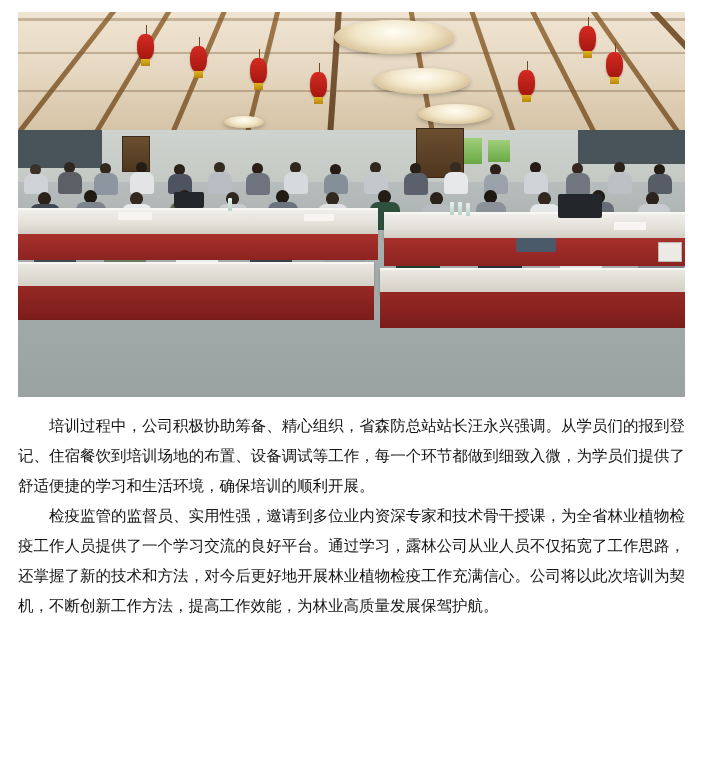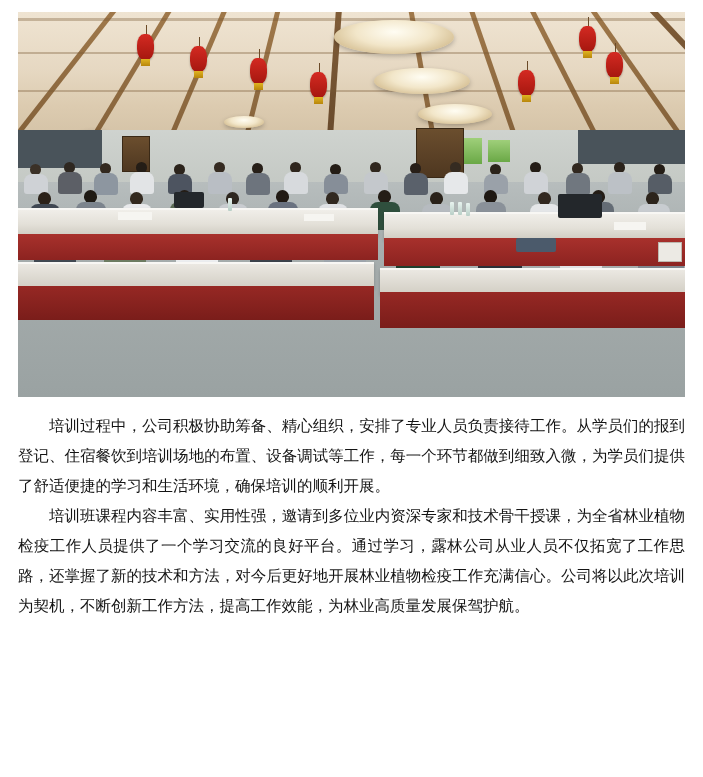--- a/index.html
+++ b/index.html
@@ -321,17 +321,17 @@
       <div class="bottle" style="left:448px;top:191px;"></div>
       <div class="bottle" style="left:210px;top:186px;"></div>
       <div class="paper" style="left:100px;top:200px;width:34px;height:8px;"></div>
       <div class="paper" style="left:286px;top:202px;width:30px;height:7px;"></div>
       <div class="paper" style="left:596px;top:210px;width:32px;height:8px;"></div>
       <div class="paper" style="left:640px;top:230px;width:22px;height:18px;background:#eceae4;border:1px solid #bdb9b0;"></div>
     </div>
   </div>
 
   <div class="article">
-    <p>培训过程中，公司积极协助筹备、精心组织，安排了专业人员负责接待工作。从学员们的报到登记、住宿餐饮到培训场地的布置、设备调试等工作，每一个环节都做到细致入微，为学员们提供了舒适便捷的学习和生活环境，确保培训的顺利开展。</p>
-    <p>培训班课程内容丰富、实用性强，邀请到多位业内资深专家和技术骨干授课，为全省林业植物检疫工作人员提供了一个学习交流的良好平台。通过学习，露林公司从业人员不仅拓宽了工作思路，还掌握了新的技术和方法，对今后更好地开展林业植物检疫工作充满信心。公司将以此次培训为契机，不断创新工作方法，提高工作效能，为林业高质量发展保驾护航。</p>
+    <p>培训过程中，公司积极协助筹备、精心组织，省森防总站站长汪永兴强调。从学员们的报到登记、住宿餐饮到培训场地的布置、设备调试等工作，每一个环节都做到细致入微，为学员们提供了舒适便捷的学习和生活环境，确保培训的顺利开展。</p>
+    <p>检疫监管的监督员、实用性强，邀请到多位业内资深专家和技术骨干授课，为全省林业植物检疫工作人员提供了一个学习交流的良好平台。通过学习，露林公司从业人员不仅拓宽了工作思路，还掌握了新的技术和方法，对今后更好地开展林业植物检疫工作充满信心。公司将以此次培训为契机，不断创新工作方法，提高工作效能，为林业高质量发展保驾护航。</p>
   </div>
 
 </div>
 
 </body></html>

